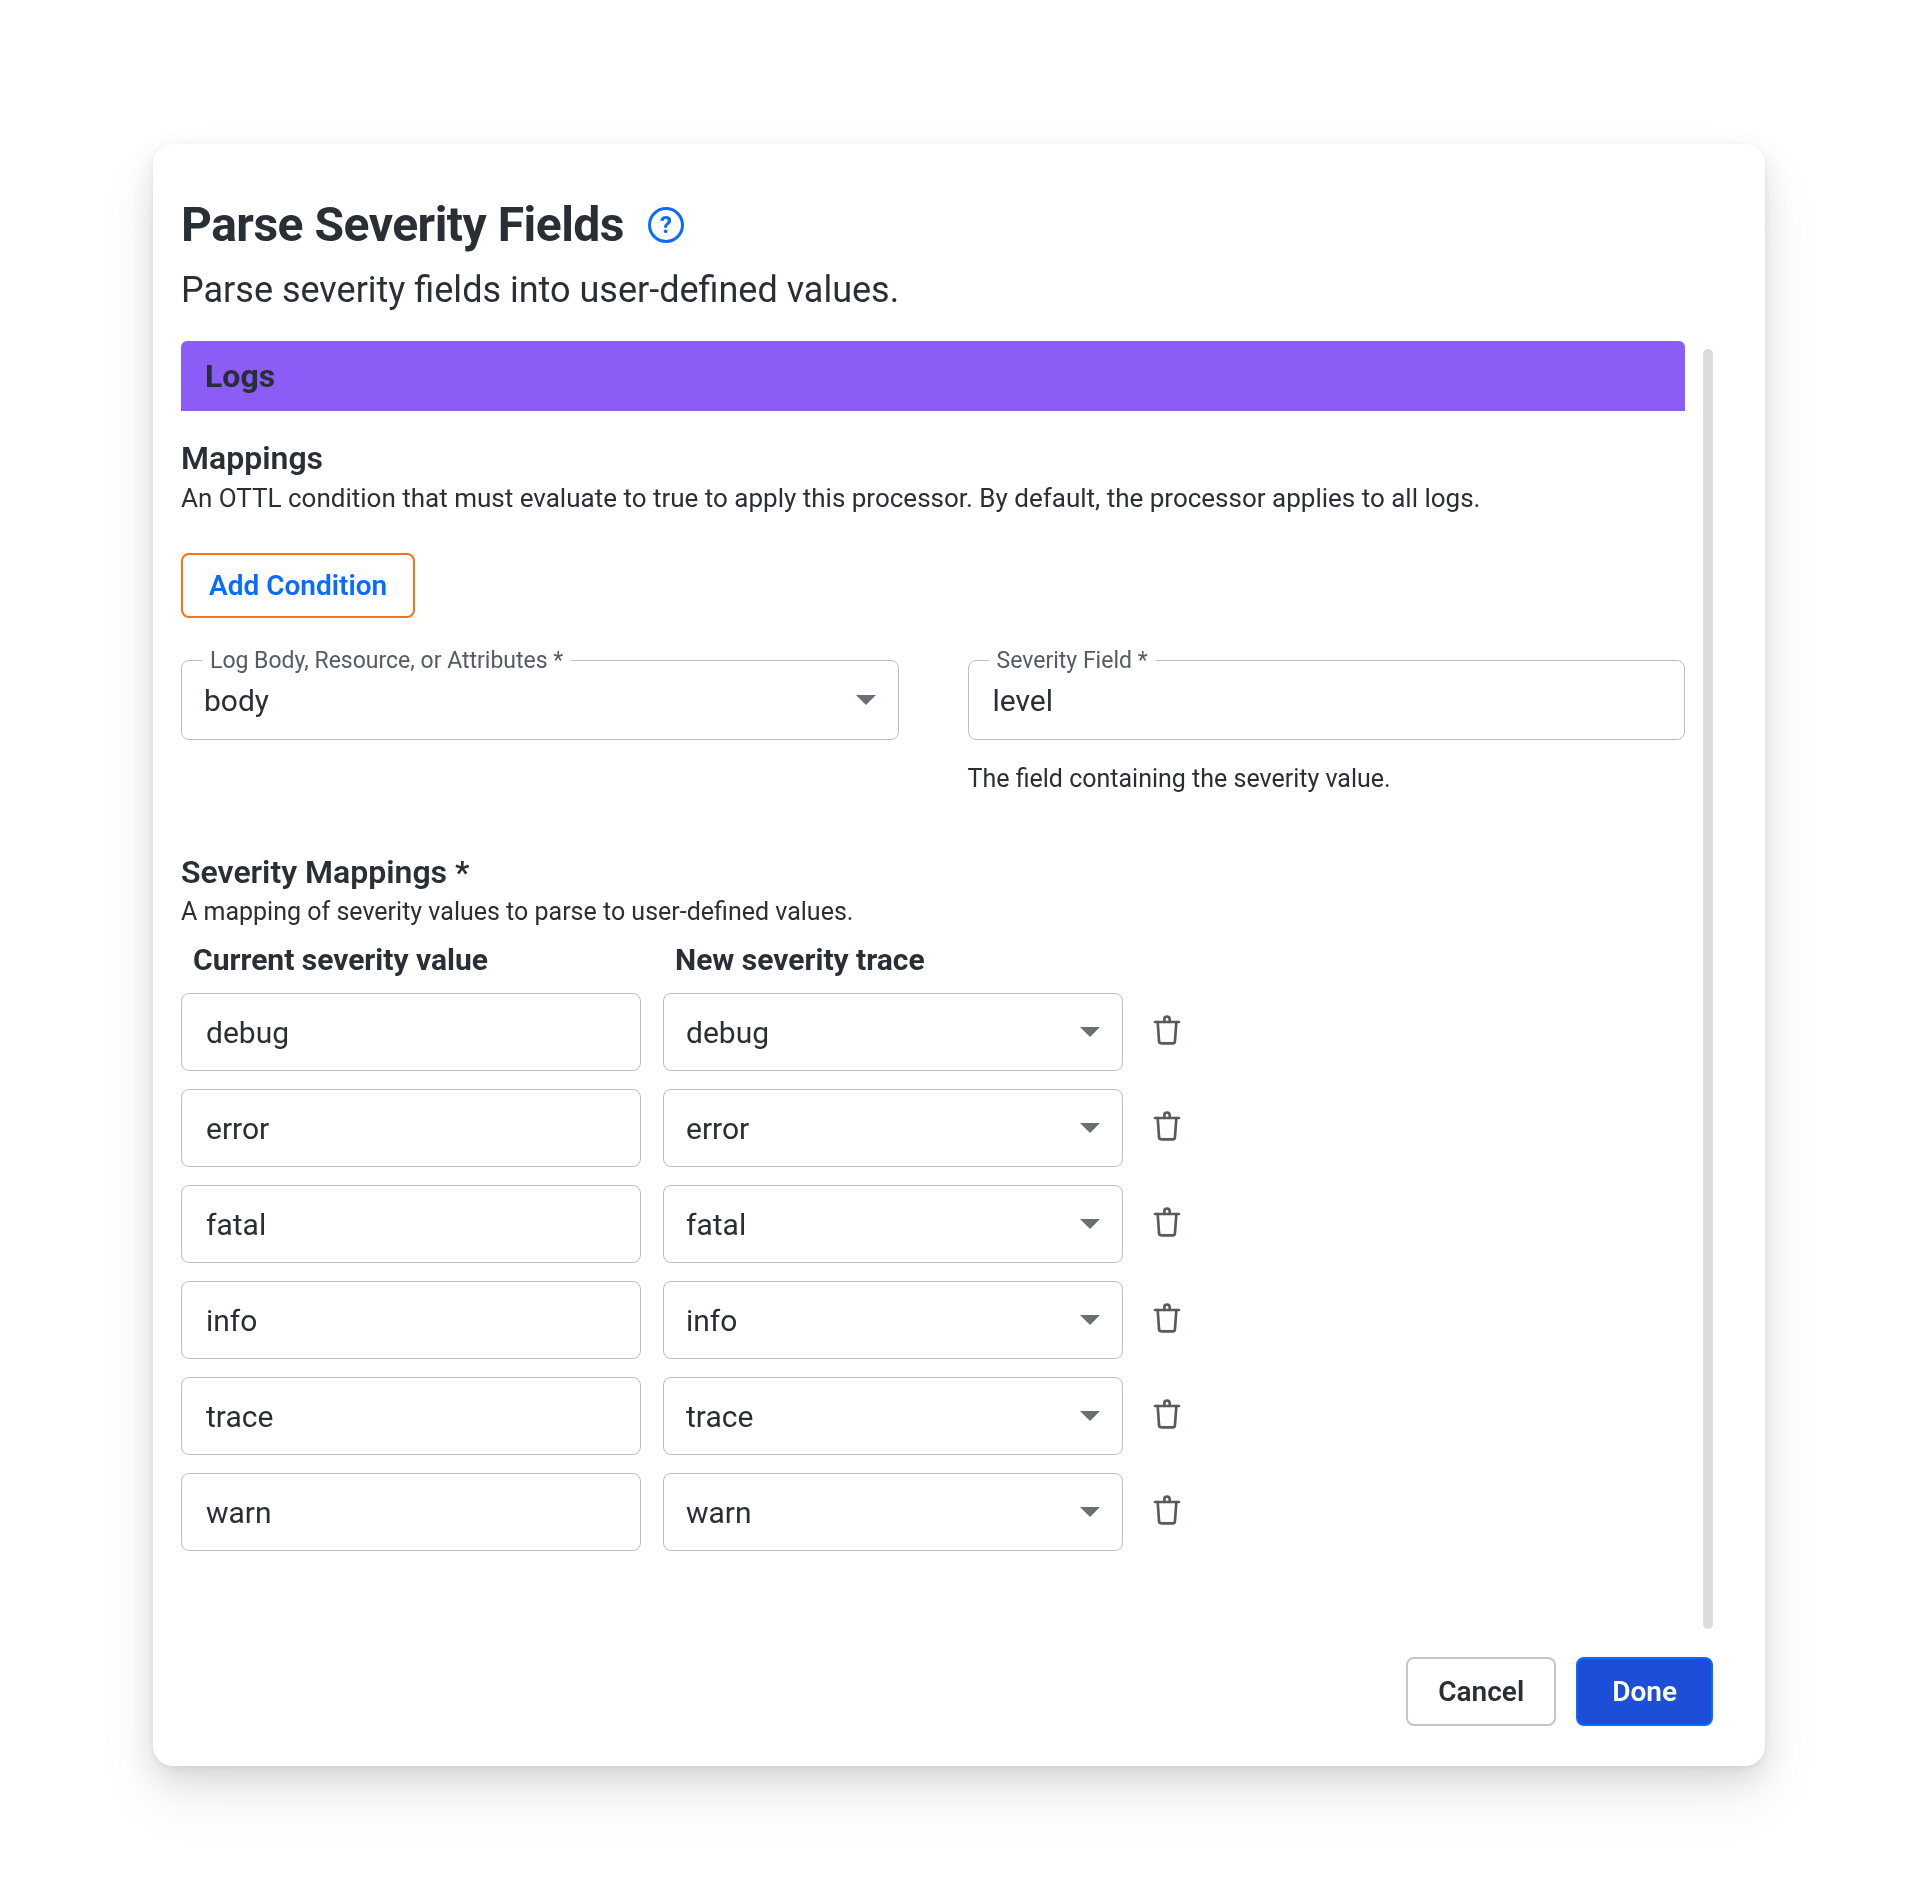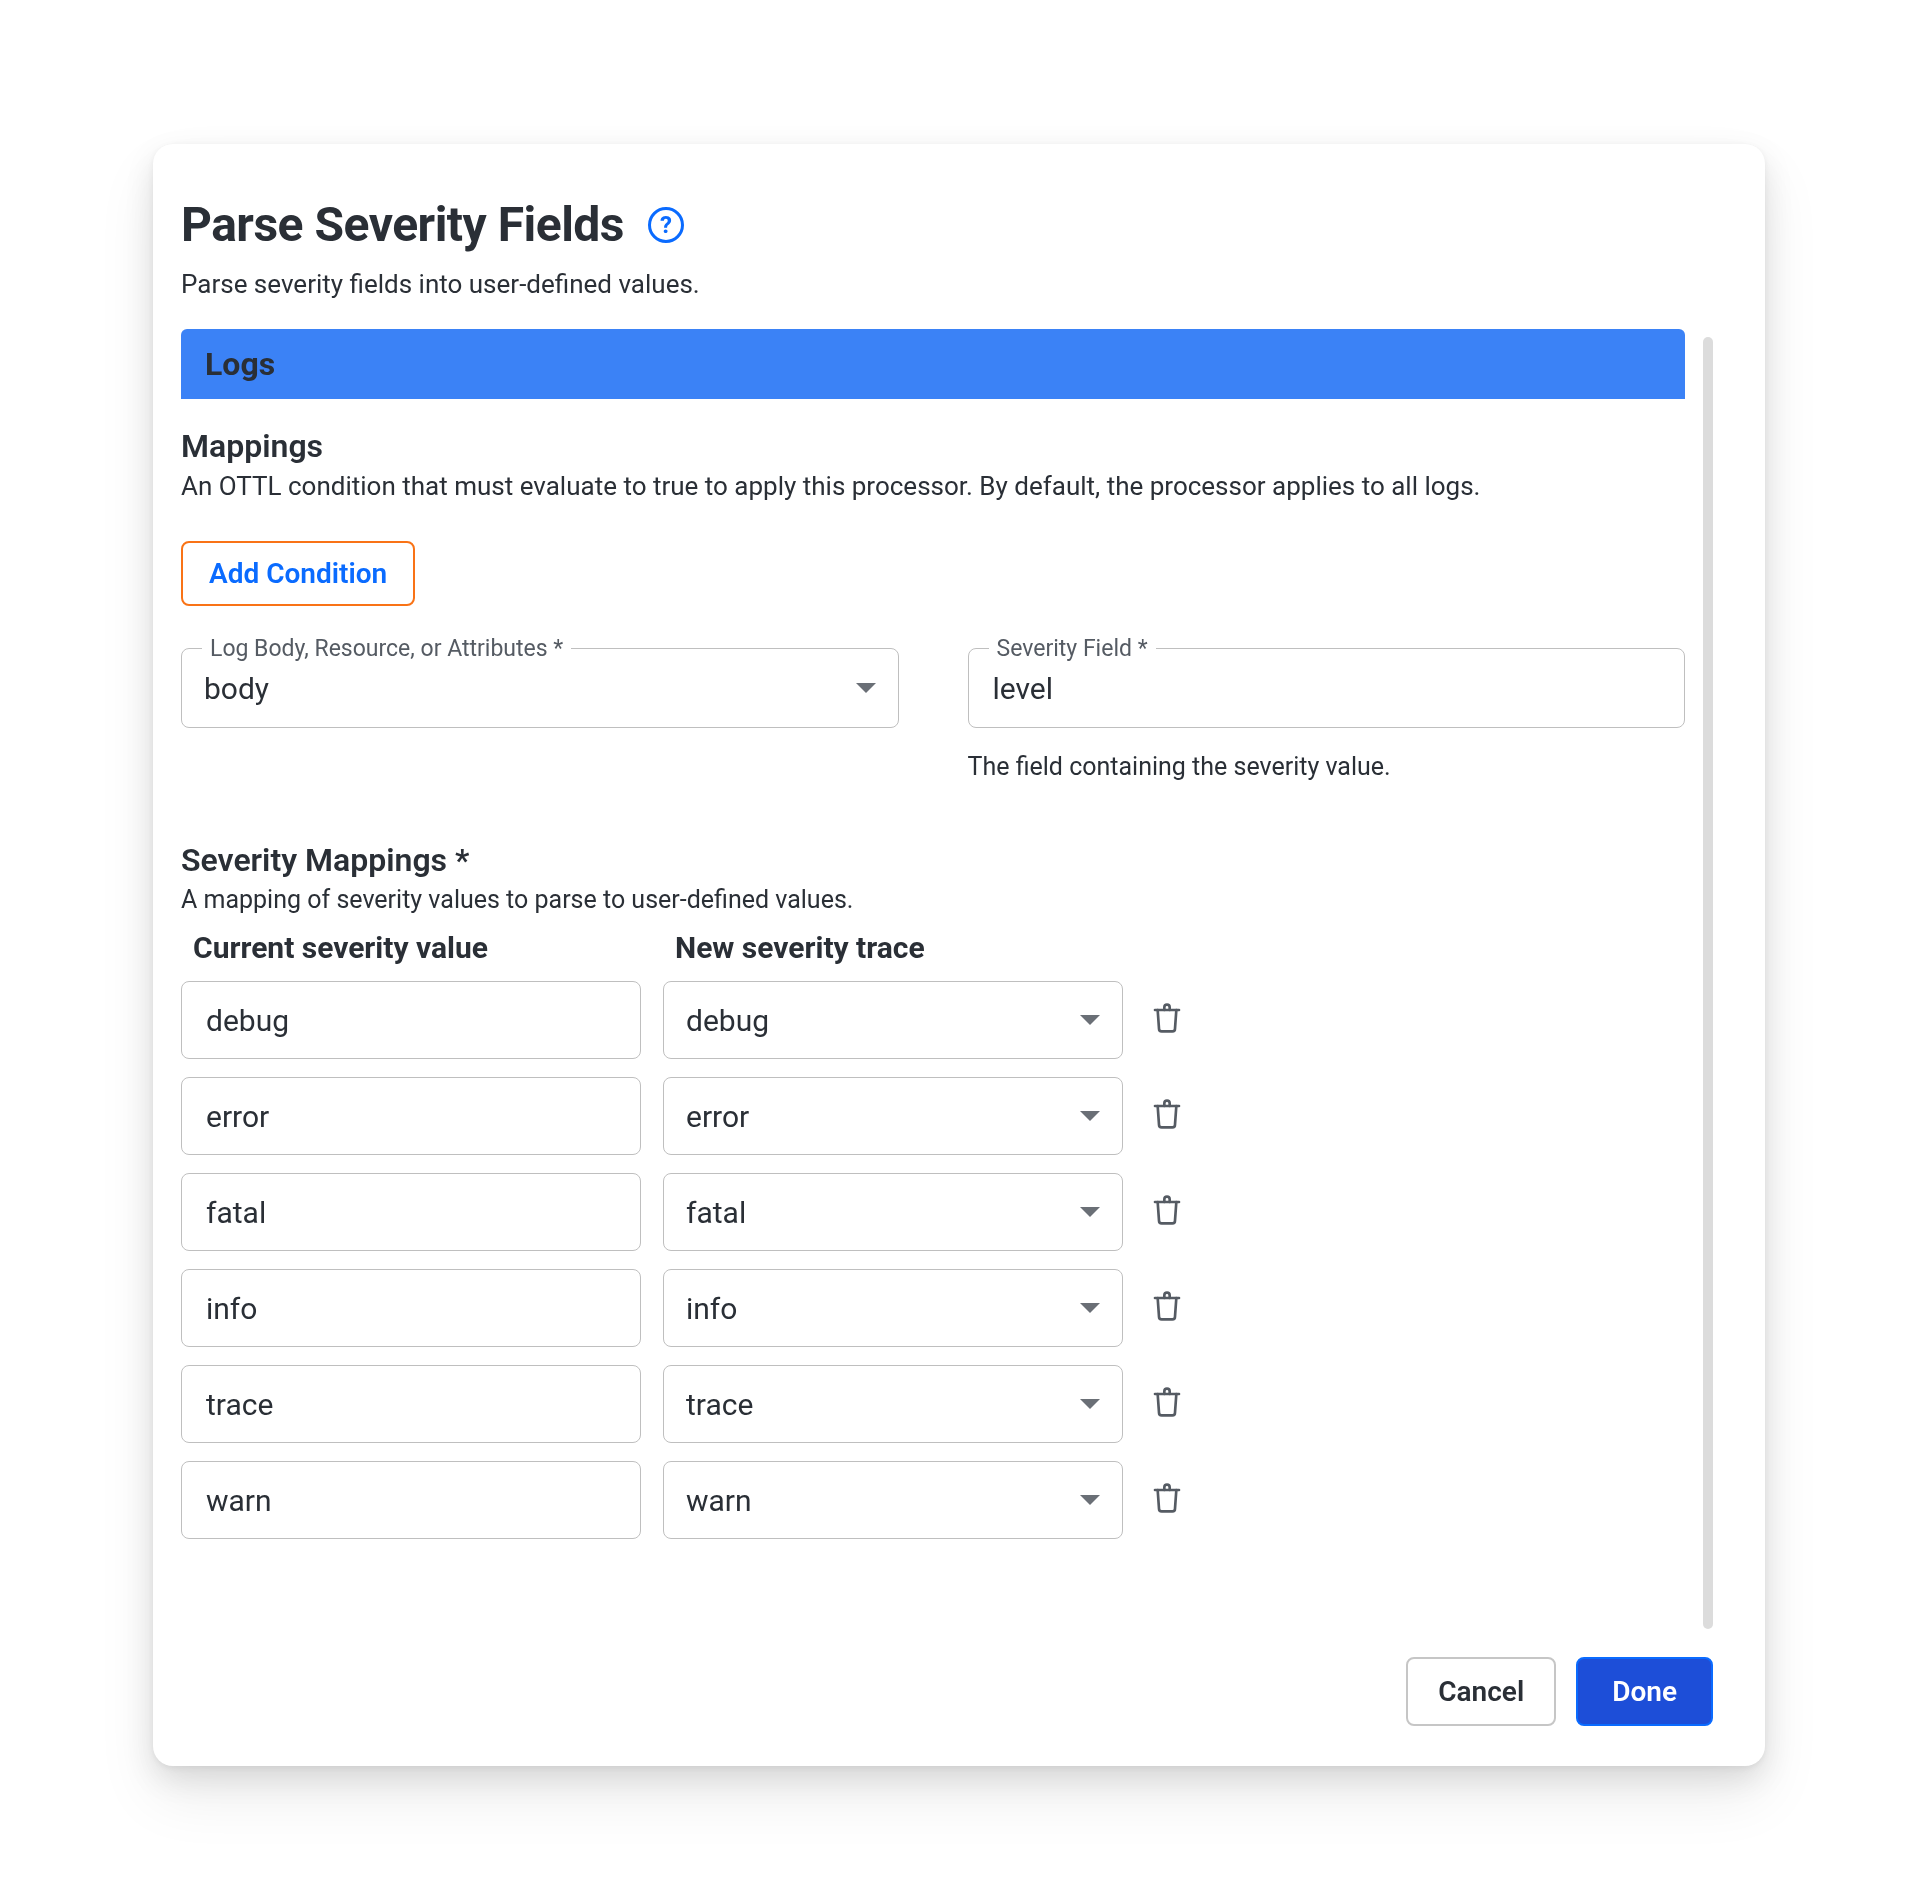--- a/index.html
+++ b/index.html
@@ -46,21 +46,21 @@
     border-radius: 50%;
     display: inline-flex;
     align-items: center;
     justify-content: center;
     font-size: 24px;
     font-weight: 700;
     line-height: 1;
   }
   .subtitle {
     margin-top: 16px;
-    font-size: 26px;
+    font-size: 36px;
     color: #2a2f36;
   }
   .scroll-area {
     position: relative;
     flex: 1;
     overflow: hidden;
   }
   .scroll-inner {
     position: absolute;
     left: 0; top: 0;
@@ -69,21 +69,21 @@
   .scrollbar-track {
     position: absolute;
     right: 0;
     top: 8px;
     bottom: 8px;
     width: 10px;
     background: #dcdcdc;
     border-radius: 5px;
   }
   .tab-bar {
-    background: #3b82f6;
+    background: #8b5cf6;
     height: 70px;
     display: flex;
     align-items: center;
     border-top-left-radius: 6px;
     border-top-right-radius: 6px;
   }
   .tab {
     font-size: 32px;
     font-weight: 700;
     color: #2a2f36;

